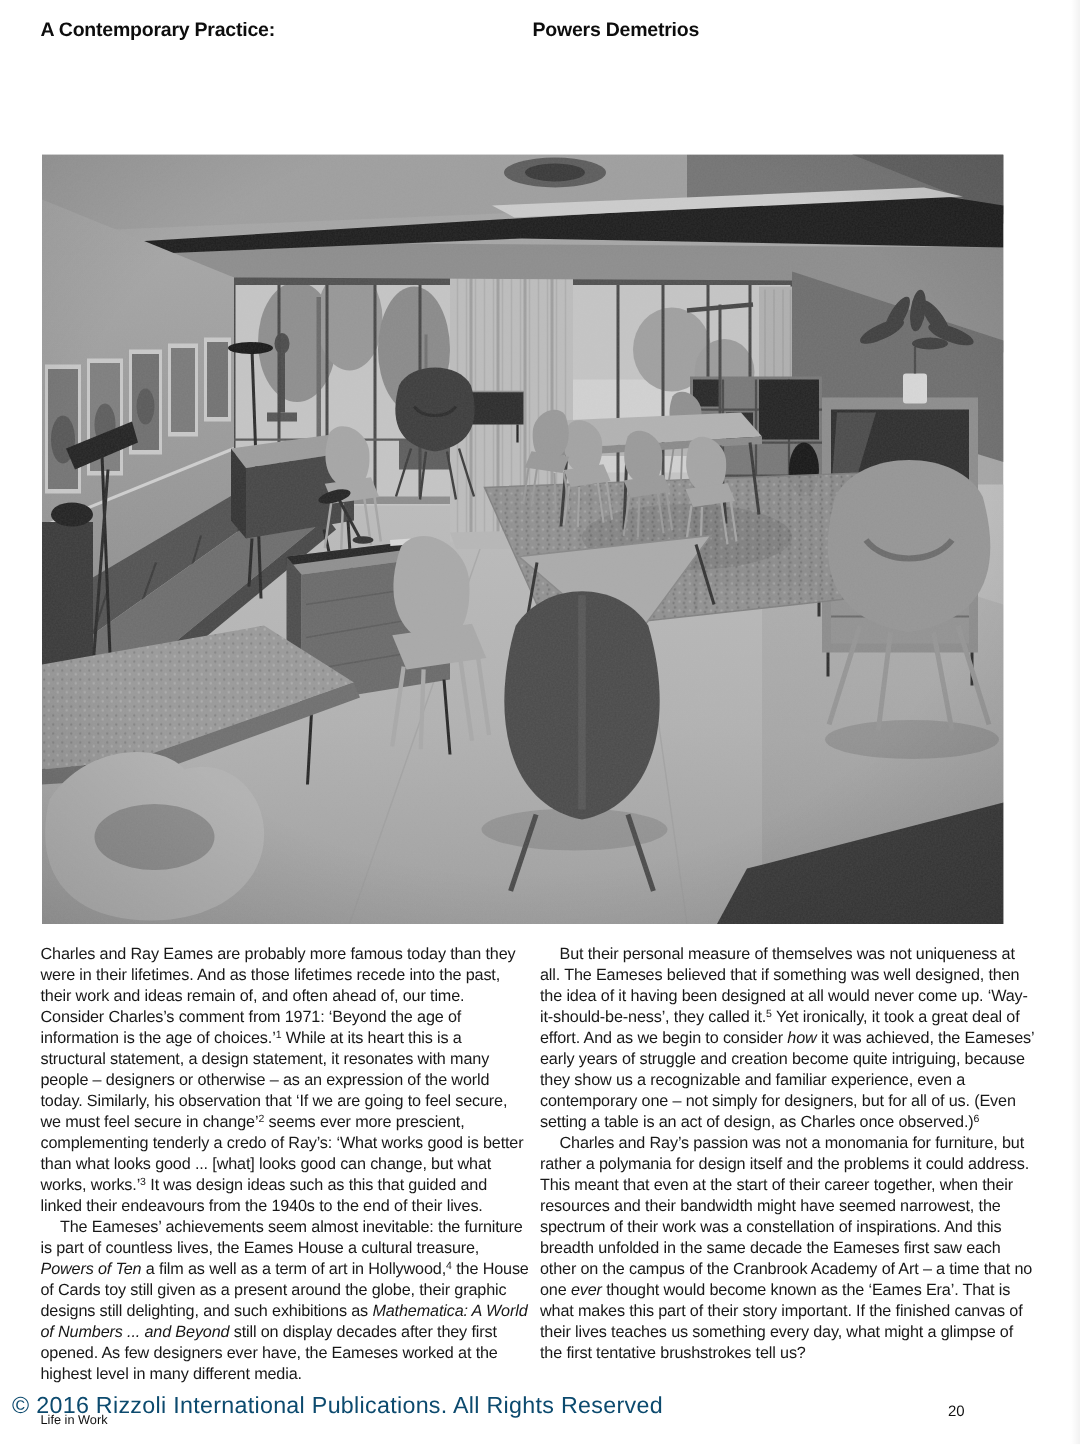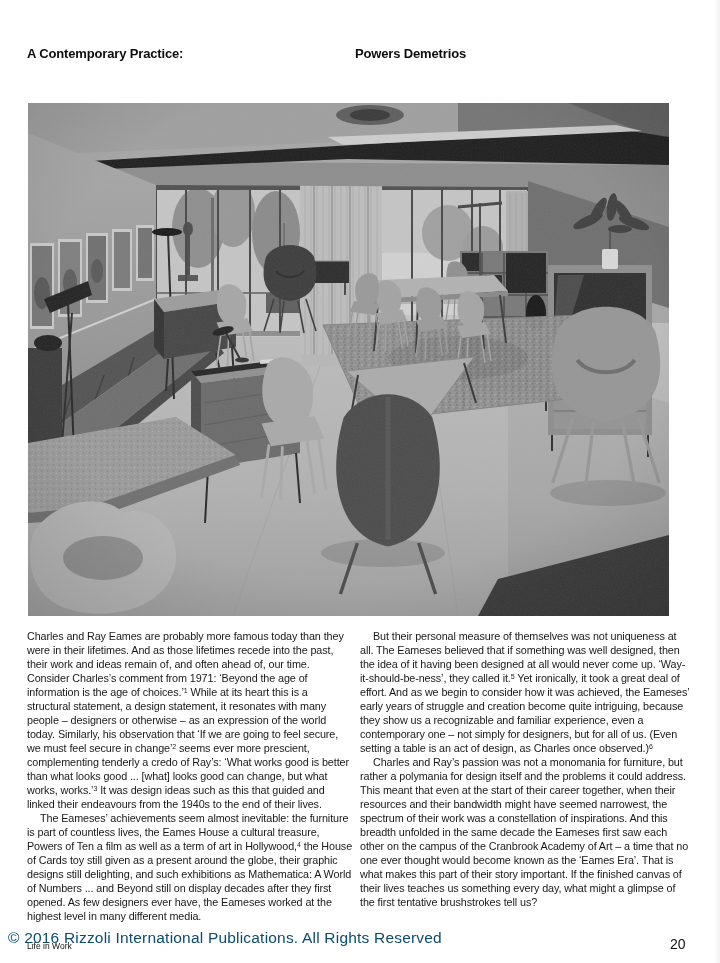--- a/index.html
+++ b/index.html
@@ -2,39 +2,39 @@
 <html><head>
 <meta charset="utf-8">
 <style>
   html,body{margin:0;padding:0;background:#ffffff;}
   .page{position:relative;width:720px;height:963px;background:#ffffff;overflow:hidden;
         font-family:"Liberation Sans",sans-serif;color:#141414;}
   .page::after{content:"";position:absolute;top:0;right:0;width:6px;height:100%;
         background:linear-gradient(to right,rgba(0,0,0,0),rgba(0,0,0,0.05));pointer-events:none;}
   
   .hdr{position:absolute;top:12px;left:27px;right:20px;font-weight:bold;font-size:13px;
-       line-height:15px;letter-spacing:-0.15px;color:#0d0d0d;margin-top:34px;}
+       line-height:15px;letter-spacing:-0.15px;color:#0d0d0d;}
   .hdr .author{position:absolute;left:328px;top:0;}
   
   .photo{position:absolute;left:28px;top:103px;width:641px;height:513px;margin:0;}
   .photo svg{display:block;width:100%;height:100%;}
   
   .col{position:absolute;top:629px;width:327px;font-size:10.8px;line-height:14px;
        letter-spacing:-0.1px;color:#181818;text-align:left;}
   .col-left{left:27px;}
   .col-right{left:360px;width:331px;}
   .col p{margin:0;}
   .col p.indent{text-indent:13px;}
-  .it{}
+  .it{font-style:italic;}
   sup{font-size:7px;line-height:0;position:relative;top:-3px;vertical-align:baseline;letter-spacing:0;}
   
   .watermark{position:absolute;left:8px;top:929px;font-size:15.5px;color:#0c4a6e;
              letter-spacing:0.2px;white-space:nowrap;z-index:1;}
   .book-title{position:absolute;left:27px;top:941px;font-size:8.5px;color:#101010;z-index:2;}
-  .page-num{position:absolute;left:632px;top:936px;font-size:14px;color:#101010;z-index:2;margin-left:38px;}
+  .page-num{position:absolute;left:632px;top:936px;font-size:10px;color:#101010;z-index:2;}
 </style>
 </head>
 <body>
 
 <div class="page">
 
   <div class="hdr">
     <div>
       <div>A Contemporary Practice:</div>
     </div>

